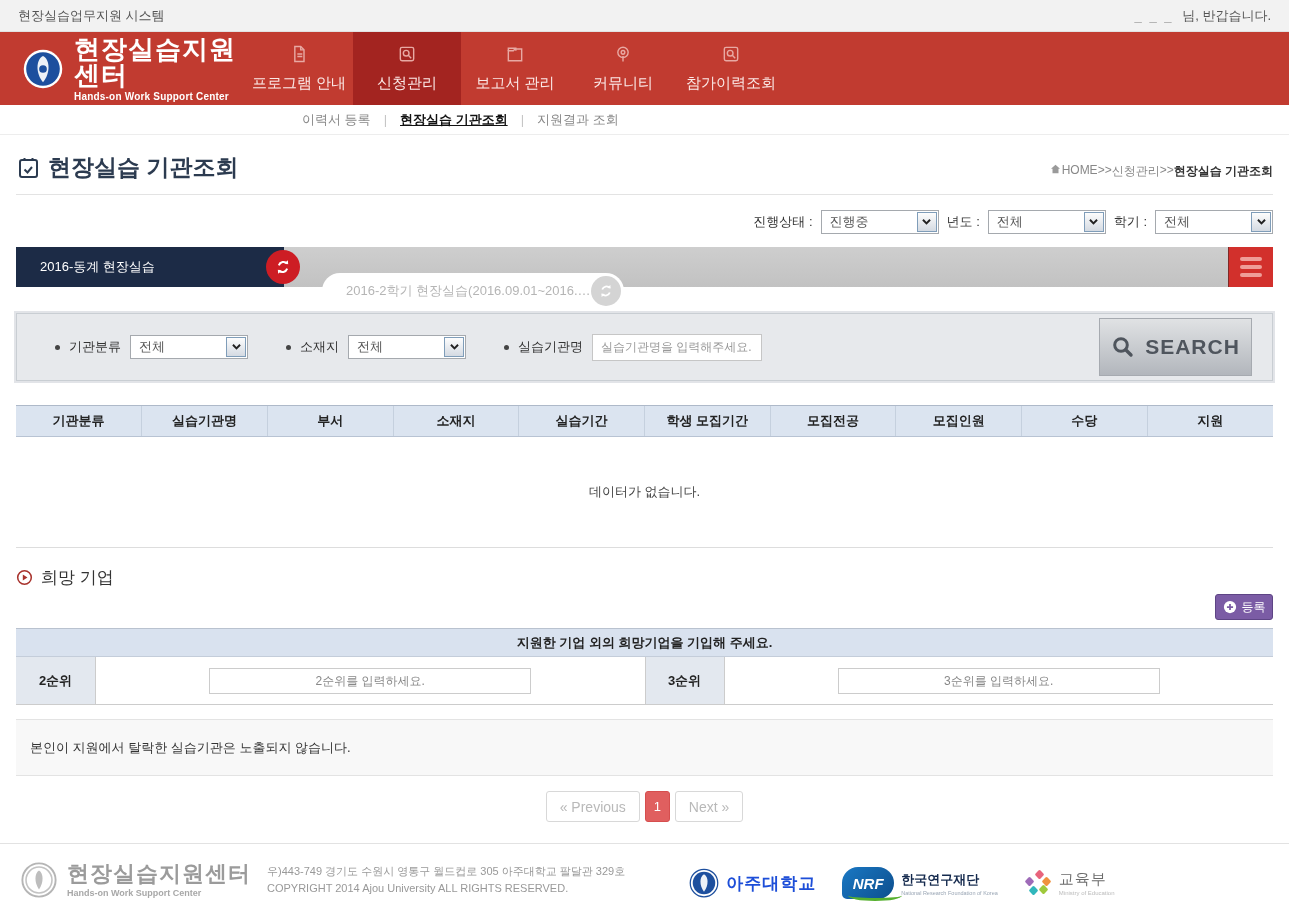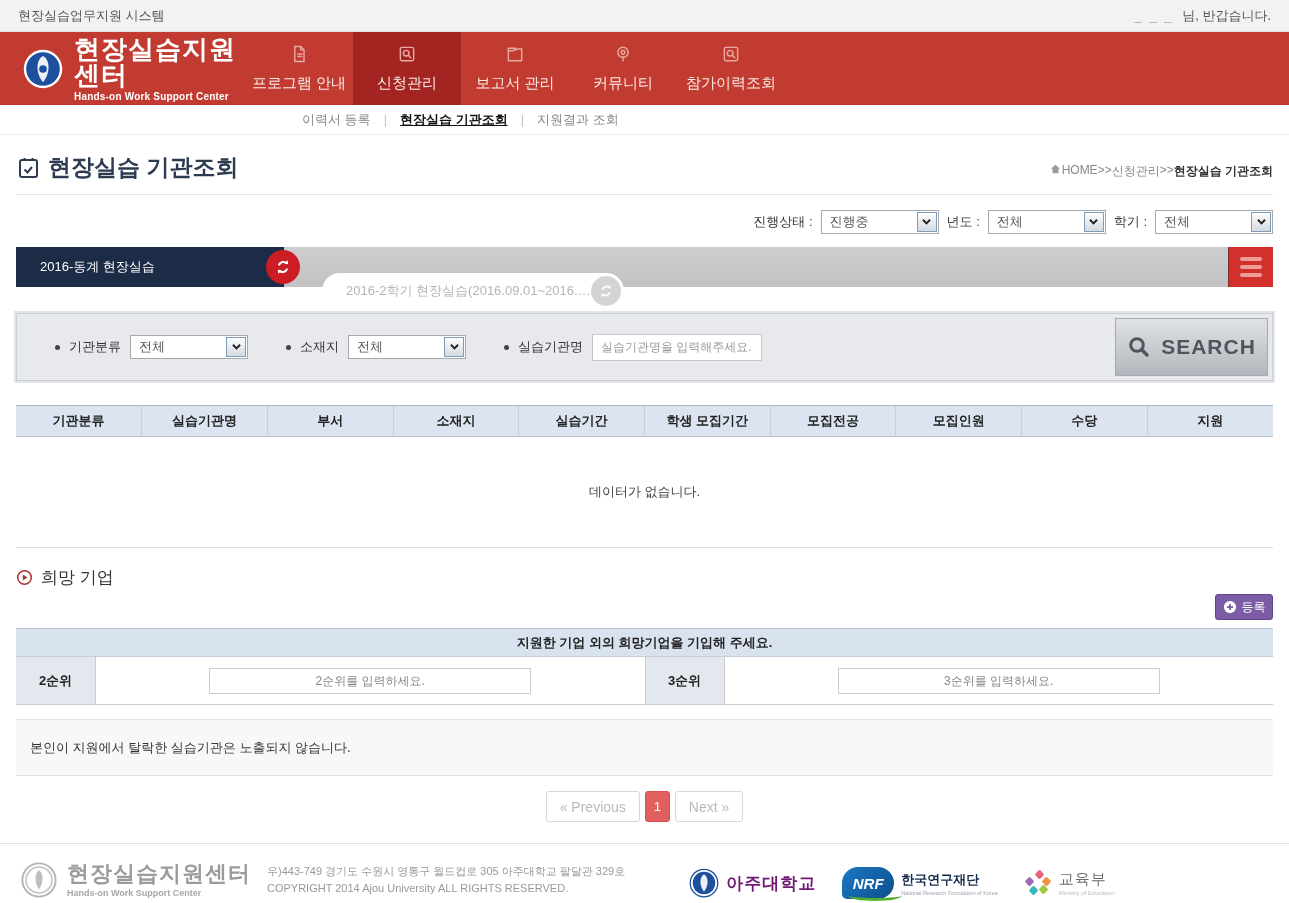--- a/index.html
+++ b/index.html
@@ -68,21 +68,21 @@
   .hamburger .bar { width:22px; height:4px; background:#ef9d98; border-radius:2px; }
 
   
   .search-panel { margin-top:26px; height:68px; background:#e7e9ec; border:1px solid #c9ced3;
     box-shadow:0 0 0 2px #e2e4e8; position:relative; display:flex; align-items:center; }
   .sp-item { display:flex; align-items:center; gap:9px; margin-left:38px; font-size:13px; color:#333; }
   .dot { width:5px; height:5px; border-radius:50%; background:#444; }
   .org-input { width:170px; height:27px; border:1px solid #c6c6c6; font-size:12px; padding:0 8px;
     color:#444; font-family:inherit; }
   .org-input::placeholder { color:#999; }
-  .search-btn { position:absolute; right:4px; top:4px; bottom:4px; width:153px;
+  .search-btn { position:absolute; right:20px; top:4px; bottom:4px; width:153px;
     background:linear-gradient(#e0e2e4,#b2b6bc); border:1px solid #a6aab0;
     display:flex; align-items:center; justify-content:center; gap:10px;
     font-size:21px; font-weight:bold; color:#4f555d; letter-spacing:1px; cursor:pointer; }
 
   
   .results { margin-top:24px; }
   .results table { width:100%; border-collapse:collapse; table-layout:fixed; }
   .results th { background:#dbe4f0; border-top:1px solid #aeb9c9; border-bottom:1px solid #b8c3d3;
     border-left:1px solid #c5d0de; height:31px; font-size:13px; color:#222; font-weight:bold; }
   .results th:first-child { border-left:none; }
@@ -123,21 +123,21 @@
 
   
   .footer { margin-top:21px; border-top:1px solid #e2e2e2; padding:17px 20px 0;
     display:flex; align-items:flex-start; }
   .f-logo { display:flex; align-items:center; gap:9px; cursor:pointer; }
   .f-logo-text .kr { font-size:22px; color:#9b9b9b; font-weight:bold; letter-spacing:1px; line-height:1; }
   .f-logo-text .en { font-size:9px; color:#a8a8a8; font-weight:bold; margin-top:3px; }
   .f-addr { margin-left:16px; font-size:11px; color:#999; line-height:1.55; padding-top:2px; }
   .partners { display:flex; align-items:center; gap:26px; margin-left:64px; padding-top:6px; }
   .partner { display:flex; align-items:center; gap:7px; cursor:pointer; }
-  .ajou-label { font-size:17px; font-weight:bold; color:#701a75; letter-spacing:1px; }
+  .ajou-label { font-size:17px; font-weight:bold; color:#1d4ed8; letter-spacing:1px; }
   .nrf-badge { position:relative; width:52px; height:32px; border-radius:16px 16px 16px 5px;
     background:linear-gradient(135deg,#1a78c4,#0d4e8d); color:#fff; font-style:italic;
     font-weight:bold; font-size:15px; display:flex; align-items:center; justify-content:center; }
   .nrf-badge::after { content:""; position:absolute; bottom:-2px; left:6px; right:-8px; height:8px;
     border-bottom:3px solid #56b02f; border-radius:50%; }
   .nrf-text .t1 { font-size:13px; font-weight:bold; color:#14294d; }
   .nrf-text .t2 { font-size:5.5px; color:#9aa6b5; margin-top:1px; }
   .moe-text .t1 { font-size:15px; color:#6b6b6b; letter-spacing:1px; }
   .moe-text .t2 { font-size:6px; color:#bbb; margin-top:1px; }
 </style>

